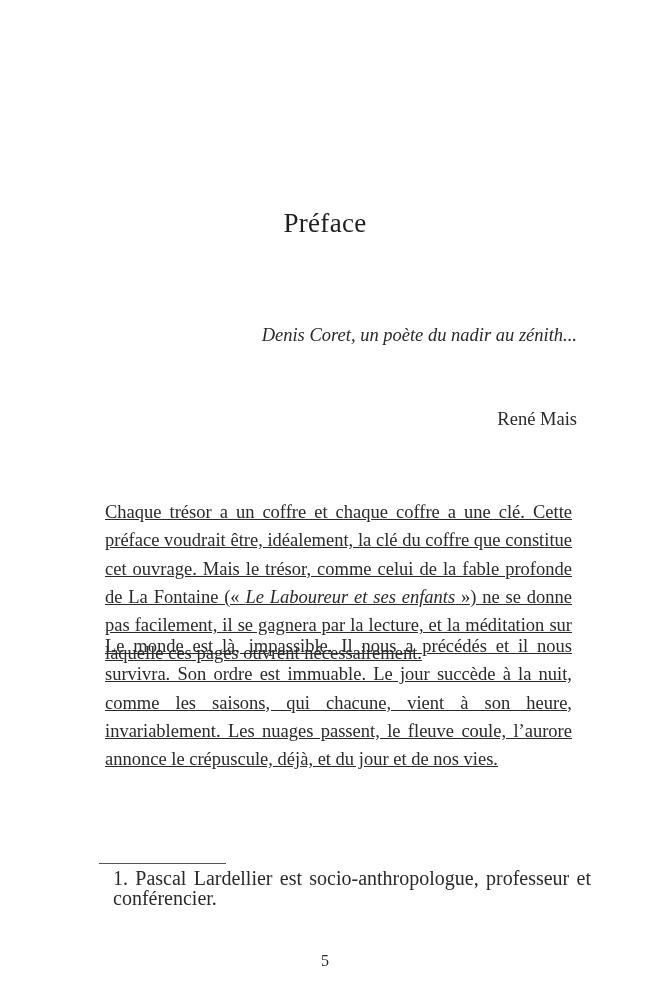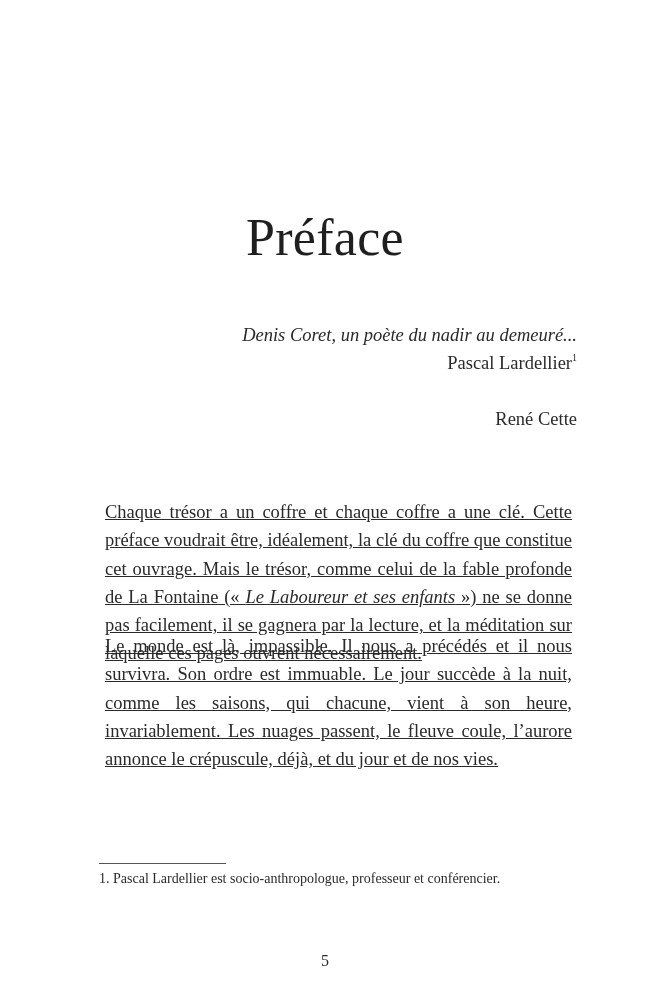--- a/index.html
+++ b/index.html
@@ -1,49 +1,48 @@
 <!DOCTYPE html>
 <html><head>
 <meta charset="utf-8">
 <style>
   html, body { margin: 0; padding: 0; background: #ffffff; }
   body { width: 650px; height: 1000px; position: relative; overflow: hidden;
          font-family: "Liberation Serif", "DejaVu Serif", serif; color: #2a2a2a; }
   .title { position: absolute; top: 208px; left: 0; width: 650px; text-align: center;
-           font-size: 52px; color: #1f1f1f; letter-spacing: 0.3px; }
+           font-size: 27px; color: #1f1f1f; letter-spacing: 0.3px; }
   .epi { position: absolute; right: 73px; text-align: right; font-size: 18.5px; line-height: 28px; }
   .epi .q { font-style: italic; }
   .epi sup { font-size: 10px; vertical-align: 8px; line-height: 0; }
   #epi1 { top: 321px; }
   #epi2 { top: 405px; }
   .body-text { position: absolute; left: 100px; width: 477px; font-size: 18.5px;
                line-height: 28.3px; text-align: justify; }
   .body-text p { margin: 5px; text-decoration: underline; }
   #para1 { top: 493px; }
   #para2 { top: 627px; }
   .body-text i { font-style: italic; }
   .fn-rule { position: absolute; left: 99px; top: 863px; width: 127px; height: 1px; background: #555; }
-  .footnote { position: absolute; left: 99px; top: 869px; width: 478px; font-size: 14px;
+  .footnote { position: absolute; left: 113px; top: 869px; width: 478px; font-size: 20px;
               line-height: 19.5px; text-align: justify; }
   .footnote p { margin: 0; }
   .pagenum { position: absolute; top: 952px; left: 0; width: 650px; text-align: center; font-size: 16px; }
 </style>
 </head>
 <body>
 
 <div>
   <h1 class="title" style="margin:0;font-weight:normal;">Préface</h1>
 
   <div class="epi" id="epi1">
-    <div class="q">Denis Coret, un poète du nadir au demeuré...</div>
-    <div><span>Pascal Lardellier</span><sup>1</sup></div>
+    <div class="q">Denis Coret, un poète du nadir au zénith...</div>
   </div>
 
   <div class="epi" id="epi2">
-    <div>René Cette</div>
+    <div>René Mais</div>
   </div>
 
   <div class="body-text" id="para1">
     <p><span>Chaque trésor a un coffre et chaque coffre a une clé. Cette préface voudrait être, idéalement, la clé du coffre que constitue cet ouvrage. Mais le trésor, comme celui de la fable profonde de La Fontaine (« </span><i>Le Laboureur et ses enfants</i><span> ») ne se donne pas facilement, il se gagnera par la lecture, et la méditation sur laquelle ces pages ouvrent nécessairement.</span></p>
   </div>
 
   <div class="body-text" id="para2">
     <p>Le monde est là, impassible. Il nous a précédés et il nous survivra. Son ordre est immuable. Le jour succède à la nuit, comme les saisons, qui chacune, vient à son heure, invariablement. Les nuages passent, le fleuve coule, l’aurore annonce le crépuscule, déjà, et du jour et de nos vies.</p>
   </div>
 

